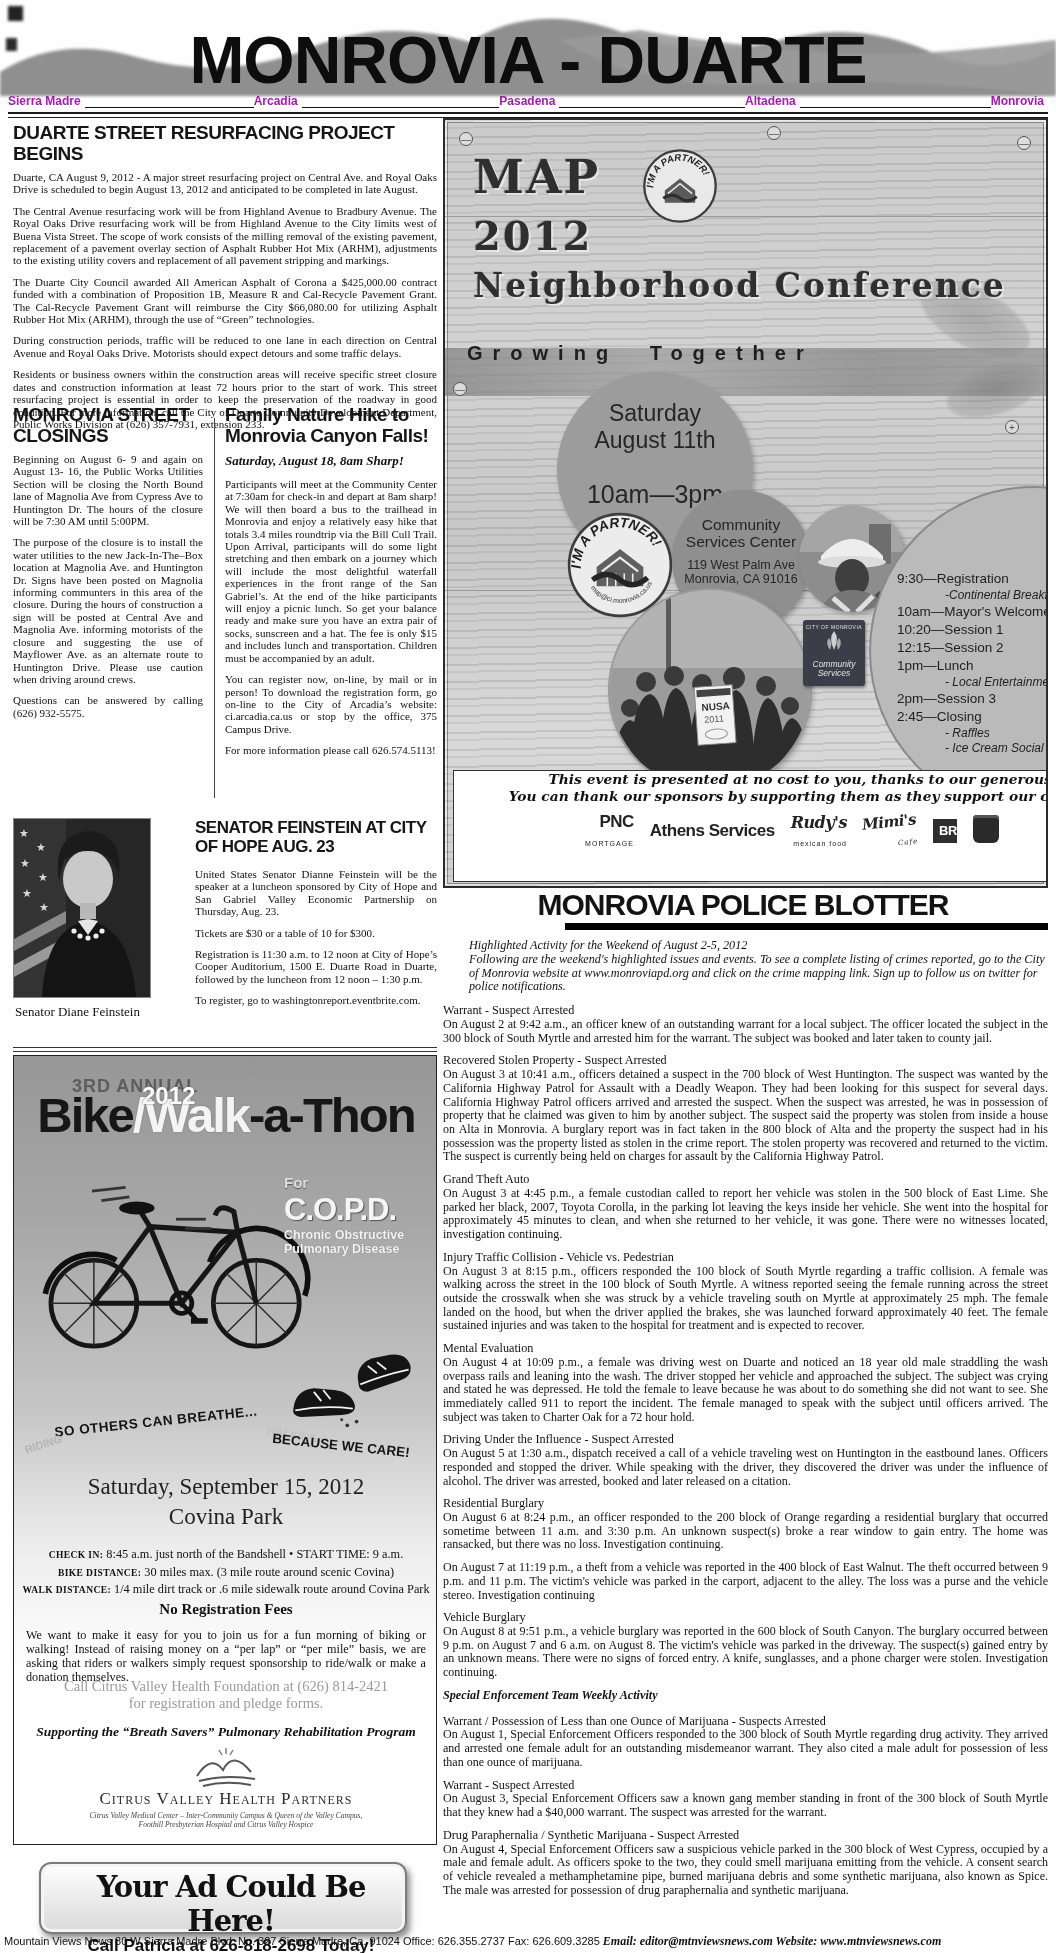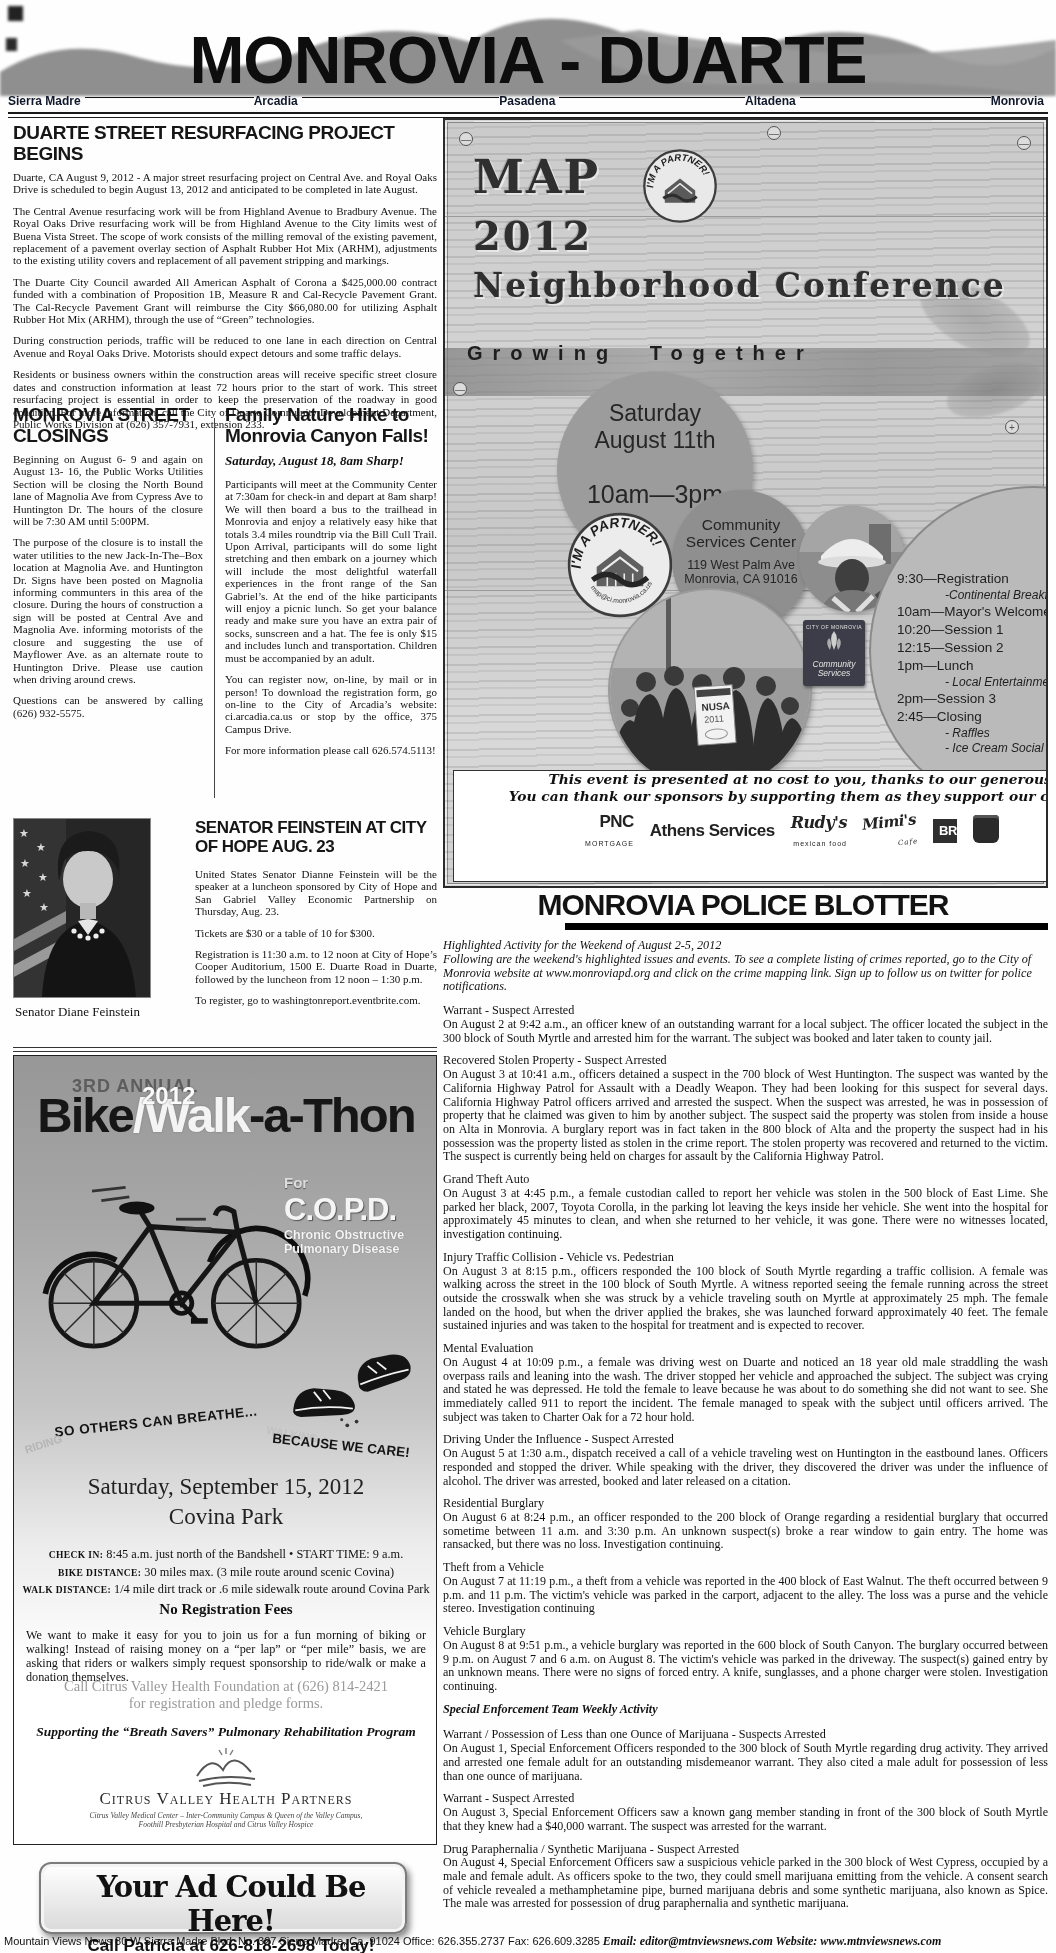--- a/index.html
+++ b/index.html
@@ -5,22 +5,22 @@
   html,body{margin:0;padding:0;background:#e8e8e8;}
   #page{position:relative;width:1056px;height:1953px;background:#fefefe;overflow:hidden;
         font-family:"Liberation Serif",serif;color:#111;}
 
   
   #header{position:absolute;left:0;top:0;width:1056px;height:118px;}
   #mountain-svg{position:absolute;left:0;top:0;width:1056px;height:96px;filter:blur(1.5px);}
   #masthead{position:absolute;left:0;top:22px;width:1056px;text-align:center;
     font-family:"Liberation Sans",sans-serif;font-weight:bold;font-size:66px;letter-spacing:-1px;color:#0d0d0d;}
   #cities{position:absolute;left:8px;right:8px;top:92px;height:18px;display:flex;align-items:center;}
-  .city-item{flex:1;display:flex;align-items:flex-start;font-family:"Liberation Sans",sans-serif;
-    font-weight:bold;font-size:12px;color:#0f172a;}
+  .city-item{flex:1;display:flex;align-items:flex-end;font-family:"Liberation Sans",sans-serif;
+    font-weight:bold;font-size:12px;color:#a21caf;}
   .city-item:last-child{flex:0 0 auto;}
   .city-name{padding:0 4px 0 0;white-space:nowrap;}
   .cline{flex:1;border-bottom:1.5px solid #151515;height:1px;margin-top:2px;min-width:20px;}
   .city-item:last-child .cline{display:none;}
   #hdr-rule{position:absolute;left:8px;right:8px;top:112px;height:3px;border-top:2px solid #1a1a1a;border-bottom:1.5px solid #1a1a1a;}
 
   
   #left-col{position:absolute;left:13px;top:122px;width:424px;height:1814px;}
   .art-head{font-family:"Liberation Sans",sans-serif;font-weight:bold;font-size:19px;
     letter-spacing:-0.5px;line-height:21px;color:#161616;margin:0 0 7px 0;}
@@ -144,21 +144,21 @@
   .sp.mimis .big{font-size:15px;font-weight:bold;}
   .sp.br .big{display:inline-block;width:24px;height:24px;background:#2f2f2f;color:#fff;font-size:13px;line-height:24px;}
   .sp.plaque .glyph{display:inline-block;width:26px;height:28px;background:#2a2a2a;border-radius:4px 4px 6px 6px;
     box-shadow:inset 0 3px 0 #555;}
 
   
   #blotter{position:absolute;left:443px;top:888px;width:605px;height:1048px;overflow:hidden;}
   #blotter-head{font-family:"Liberation Sans",sans-serif;font-weight:bold;font-size:30px;letter-spacing:-1px;
     width:480px;margin-left:60px;text-align:center;color:#131313;}
   #blotter-bar{height:7px;background:#000;margin:1px 0 9px 122px;}
-  #blotter-intro{font-style:italic;font-size:12.2px;line-height:13.8px;margin-bottom:10px;}
+  #blotter-intro{font-style:italic;font-size:12.2px;line-height:13.8px;margin-bottom:10px;margin-left:26px;}
   #blotter-intro .it{display:block;}
   .b-entry{margin-bottom:9px;}
   .b-title{font-size:12.2px;line-height:13.8px;}
   .b-body{font-size:12px;line-height:13.7px;text-align:justify;}
   .b-body:empty{display:none;}
   .b-entry.set-head{margin-bottom:12px;}
   .b-entry.set-head .b-title{font-weight:bold;font-style:italic;}
 
   
   #footer{position:absolute;left:4px;top:1934px;width:1050px;white-space:nowrap;overflow:hidden;
@@ -547,21 +547,20 @@
         </div>
         <div class="b-entry">
           <div class="b-title">Driving Under the Influence - Suspect Arrested</div>
           <div class="b-body">On August 5 at 1:30 a.m., dispatch received a call of a vehicle traveling west on Huntington in the eastbound lanes.  Officers responded and stopped the driver.  While speaking with the driver, they discovered the driver was under the influence of alcohol.  The driver was arrested, booked and later released on a citation.</div>
         </div>
         <div class="b-entry">
           <div class="b-title">Residential Burglary</div>
           <div class="b-body">On August 6 at 8:24 p.m., an officer responded to the 200 block of Orange regarding a residential burglary that occurred sometime between 11 a.m. and 3:30 p.m.  An unknown suspect(s) broke a rear window to gain entry.  The home was ransacked, but there was no loss.  Investigation continuing.</div>
         </div>
         <div class="b-entry">
-          <div class="b-title">Theft from a Vehicle</div>
           <div class="b-body">On August 7 at 11:19 p.m., a theft from a vehicle was reported in the 400 block of East Walnut.  The theft occurred between 9 p.m. and 11 p.m.  The victim's vehicle was parked in the carport, adjacent to the alley.  The loss was a purse and the vehicle stereo.  Investigation continuing</div>
         </div>
         <div class="b-entry">
           <div class="b-title">Vehicle Burglary</div>
           <div class="b-body">On August 8 at 9:51 p.m., a vehicle burglary was reported in the 600 block of South Canyon.  The burglary occurred between 9 p.m. on August 7 and 6 a.m. on August 8.  The victim's vehicle was parked in the driveway.  The suspect(s) gained entry by an unknown means.  There were no signs of forced entry.  A knife, sunglasses, and a phone charger were stolen.  Investigation continuing.</div>
         </div>
         <div class="b-entry set-head">
           <div class="b-title">Special Enforcement Team Weekly Activity</div>
         </div>
         <div class="b-entry">

